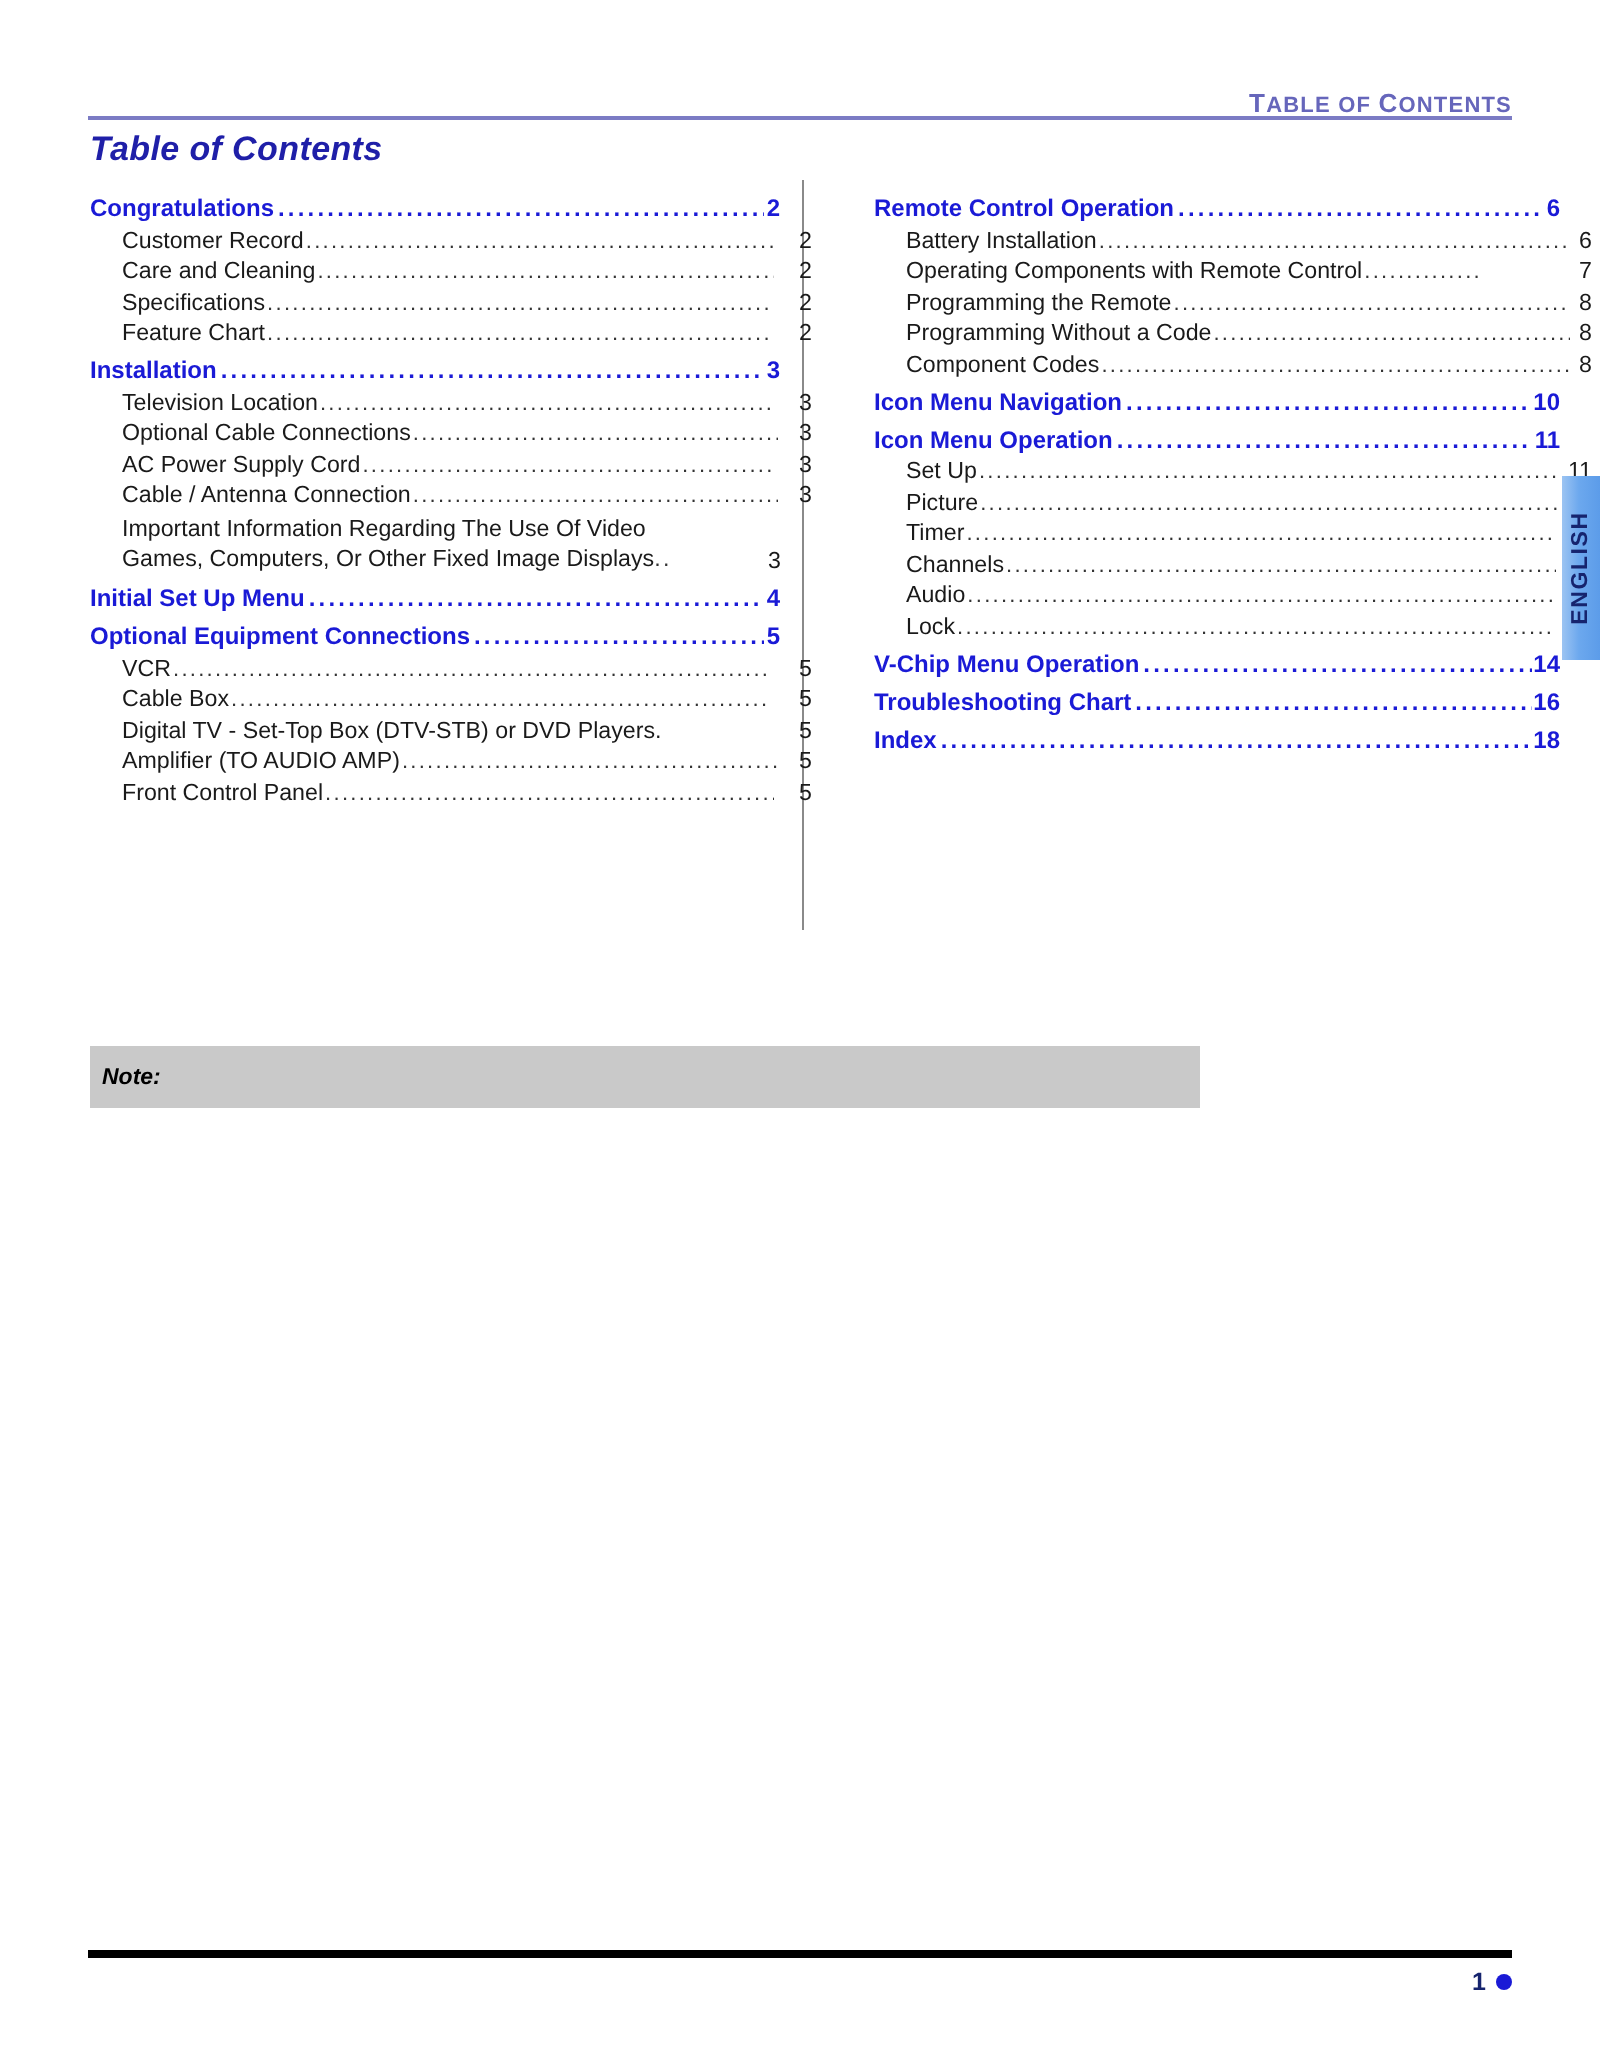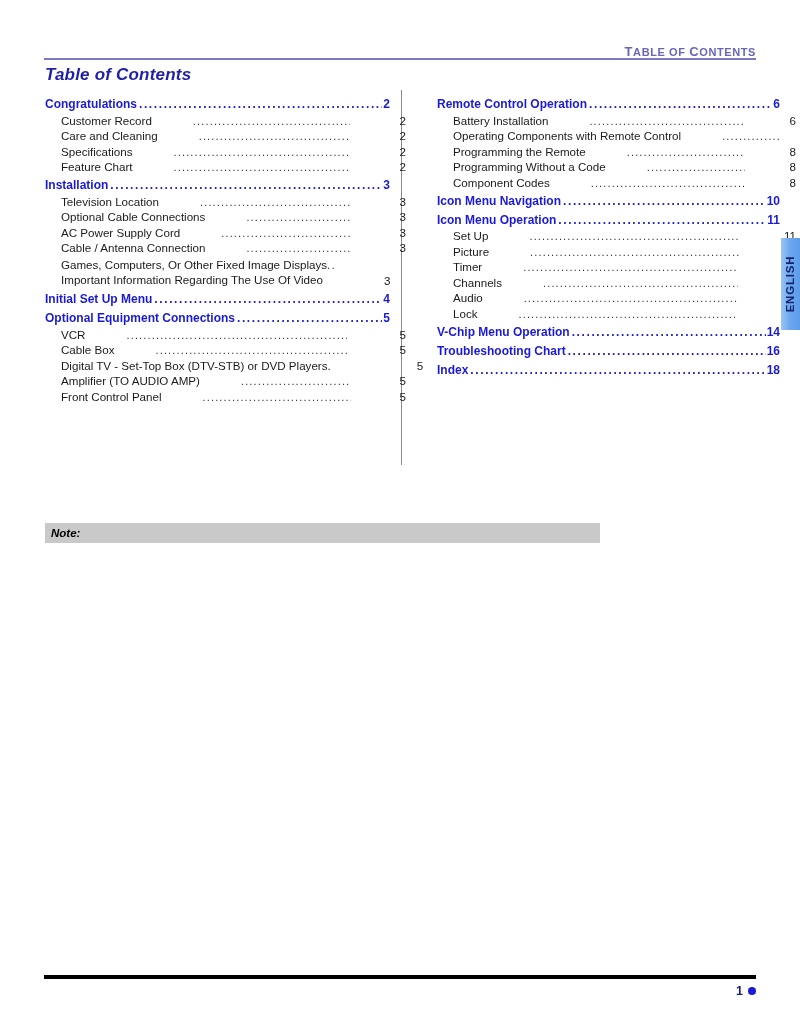--- a/index.html
+++ b/index.html
@@ -107,21 +107,20 @@
     font-weight: bold;
     text-align: right;
   }
 
   
   .toc-minor {
     color: #1a1a1a;
     font-size: 11.6px;
     margin-top: 2.5px;
     padding-left: 16px;
-    gap: 40px;
   }
   .toc-minor .toc-label { white-space: nowrap; }
   .toc-minor .toc-leader {
     flex: 1 1 auto;
     overflow: hidden;
     white-space: nowrap;
     letter-spacing: 1.15px;
     font-size: 11px;
     margin: 0 1px;
     color: #333333;
@@ -187,21 +186,21 @@
     color: #16246e;
     letter-spacing: 0.8px;
   }
 
   
   .note-box {
     position: absolute;
     left: 45px;
     top: 523px;
     width: 555px;
-    height: 20px;
+    height: 31px;
     background: #c9c9c9;
     display: flex;
     align-items: center;
     font-size: 11.5px;
     text-align: right;
   }
   .note-label {
     font-weight: bold;
     font-style: italic;
     padding-left: 6px;
@@ -303,22 +302,22 @@
         <span class="toc-label">AC Power Supply Cord</span>
         <span class="toc-leader">........................................................................................................................</span>
         <span class="toc-page">3</span>
       </div>
       <div class="toc-row toc-minor">
         <span class="toc-label">Cable / Antenna Connection</span>
         <span class="toc-leader">........................................................................................................................</span>
         <span class="toc-page">3</span>
       </div>
       <div class="toc-row toc-minor wrap">
+        <span class="wrap-text">Important Information Regarding The Use Of Video</span>
         <span class="wrap-text">Games, Computers, Or Other Fixed Image Displays<span class="wrap-dots">..</span></span>
-        <span class="wrap-text">Important Information Regarding The Use Of Video</span>
         <span class="wrap-page">3</span>
       </div>
       <div class="toc-row toc-major">
         <span class="toc-label">Initial Set Up Menu</span>
         <span class="toc-leader">........................................................................................................................</span>
         <span class="toc-page">4</span>
       </div>
       <div class="toc-row toc-major">
         <span class="toc-label">Optional Equipment Connections</span>
         <span class="toc-leader">........................................................................................................................</span>

